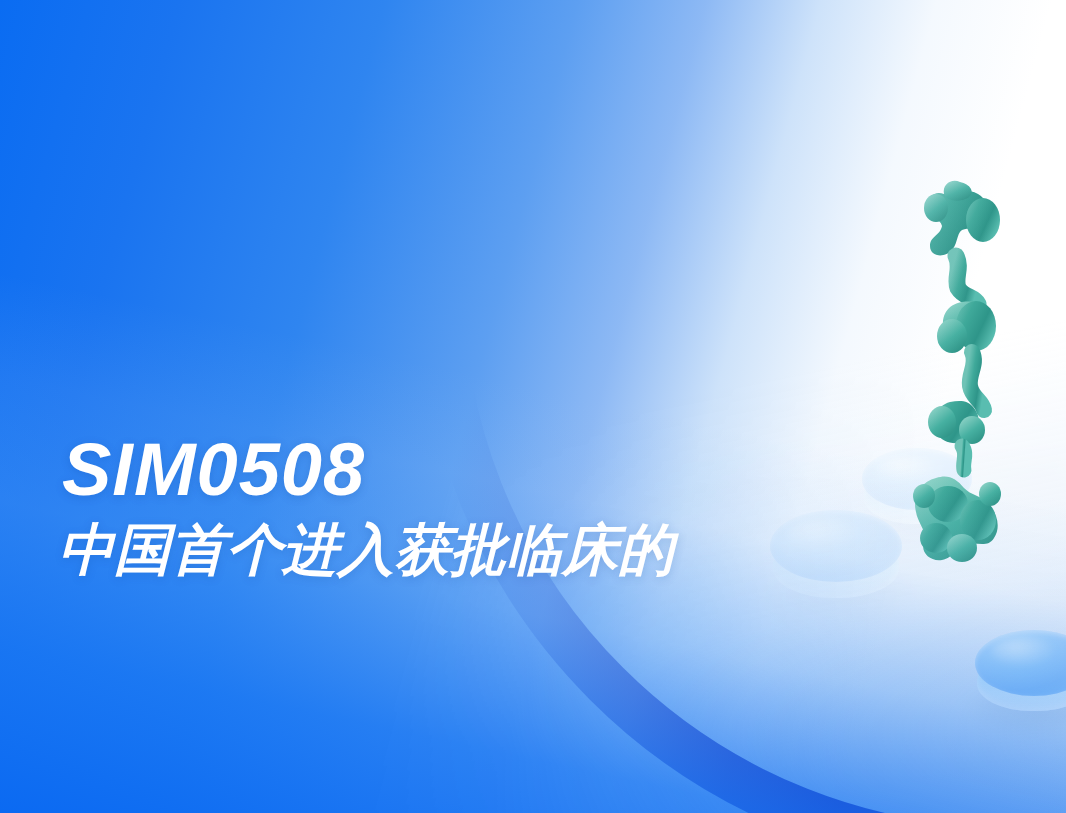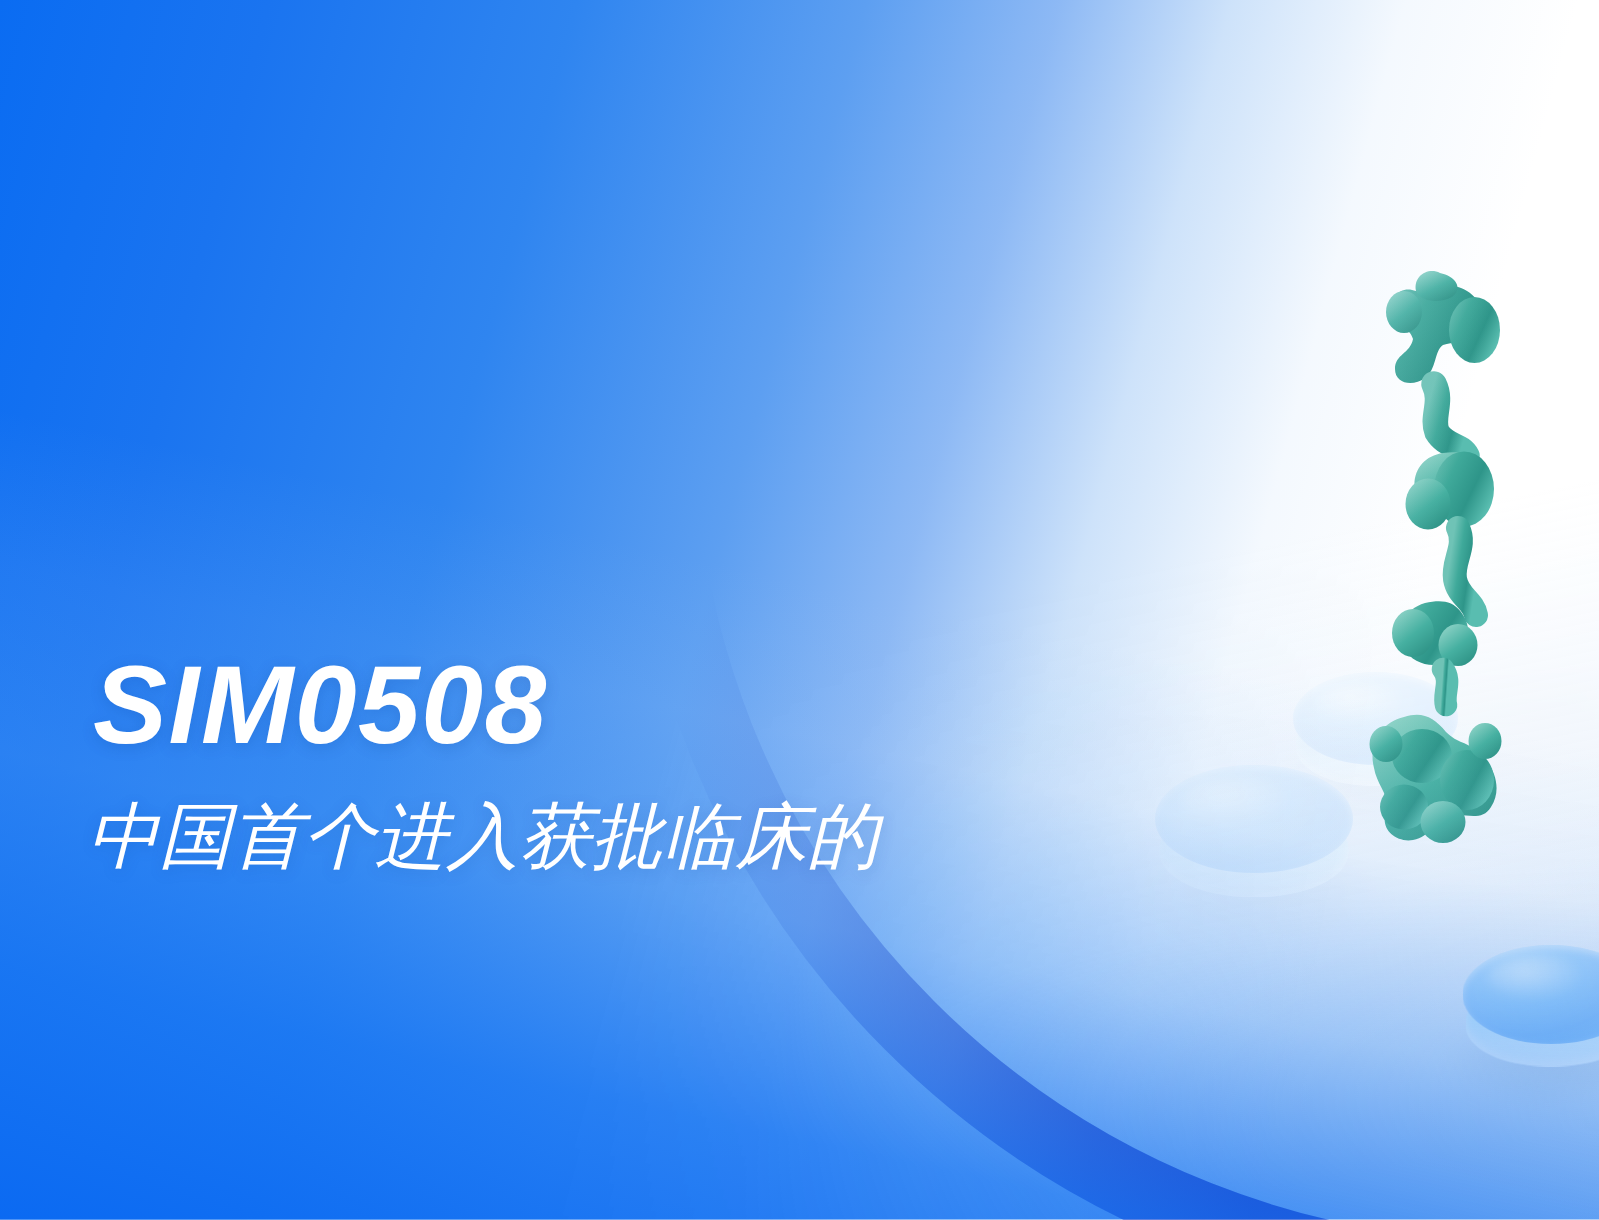--- a/index.html
+++ b/index.html
@@ -146,29 +146,29 @@
     width: 840px;
     color: #ffffff;
   }
   .product-name {
     font-family: "Liberation Sans", sans-serif;
     font-weight: bold;
     font-style: italic;
     font-size: 74px;
     line-height: 1.02;
     letter-spacing: 1px;
-    margin: 0 0 24px 4px;
+    margin: 0 0 10px 4px;
     text-shadow: 0 2px 10px rgba(10,60,150,0.20);
     white-space: nowrap;
   }
   .tagline {
     font-family: "Liberation Sans", sans-serif;
-    font-weight: normal;
+    font-weight: bold;
     font-style: italic;
-    font-size: 48px;
+    font-size: 56px;
     line-height: 1.18;
     letter-spacing: 0px;
     margin: 0;
     text-shadow: 0 2px 10px rgba(10,60,150,0.18);
     white-space: nowrap;
   }
   .tagline .ln { display: block; }
 </style>
 </head>
 <body>

